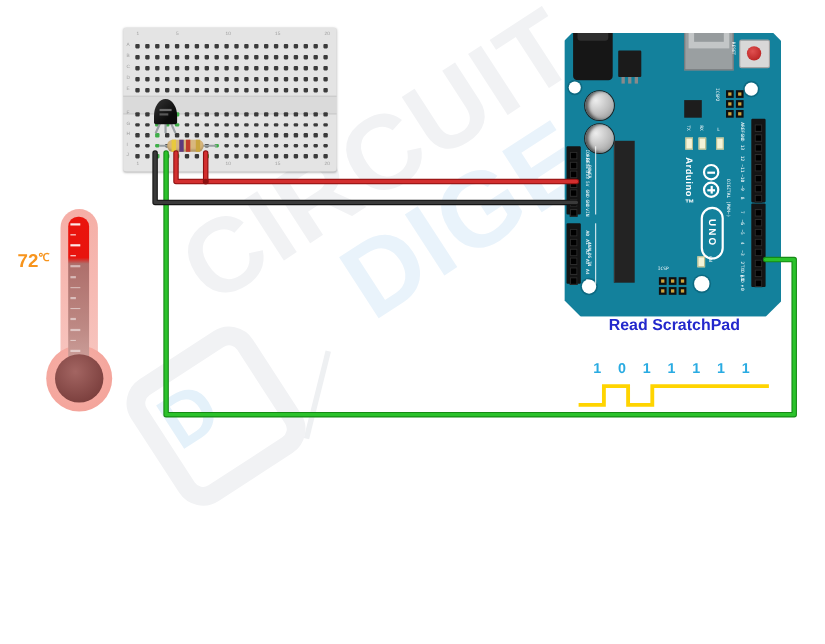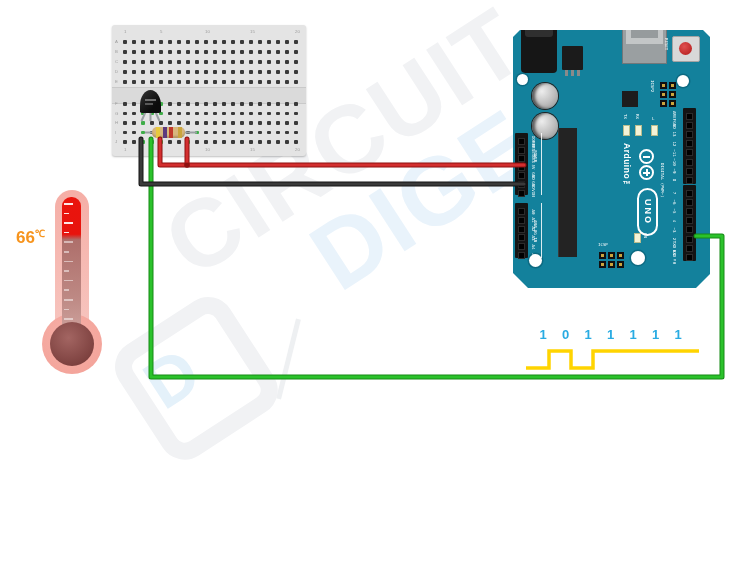--- a/index.html
+++ b/index.html
@@ -515,37 +515,38 @@
           <div class="tick" style="top: 73.2px; width: 5px; opacity: 0.5;"></div>
           <div class="tick" style="top: 82.8px; width: 9px; opacity: 0.5;"></div>
           <div class="tick" style="top: 92.4px; width: 5px; opacity: 0.5;"></div>
           <div class="tick" style="top: 102px; width: 9px; opacity: 0.5;"></div>
           <div class="tick" style="top: 111.6px; width: 5px; opacity: 0.5;"></div>
           <div class="tick" style="top: 121.2px; width: 9px; opacity: 0.5;"></div>
         </div>
     </div>
     <div id="t-bulb-i"></div>
     <div id="t-label">
-      <span>66</span><span class="deg">℃</span>
+      <span>72</span><span class="deg">℃</span>
     </div>
   </div>
 
   <svg id="wiresvg" class="layer" width="750" height="585">
       <polyline points="151,139 151,377 722,377 722,236 696,236" fill="none" stroke="#168a16" stroke-width="5" stroke-linejoin="round" stroke-linecap="round"></polyline>
       <polyline points="151,139 151,377 722,377 722,236 696,236" fill="none" stroke="#2bc22b" stroke-width="3" stroke-linejoin="round" stroke-linecap="round"></polyline>
       <polyline points="160,139 160,165 524,165" fill="none" stroke="#8e1111" stroke-width="5" stroke-linejoin="round" stroke-linecap="round"></polyline>
       <polyline points="160,139 160,165 524,165" fill="none" stroke="#d32f2f" stroke-width="3" stroke-linejoin="round" stroke-linecap="round"></polyline>
       <polyline points="187,139 187,165" fill="none" stroke="#8e1111" stroke-width="5" stroke-linejoin="round" stroke-linecap="round"></polyline>
       <polyline points="187,139 187,165" fill="none" stroke="#d32f2f" stroke-width="3" stroke-linejoin="round" stroke-linecap="round"></polyline>
       <polyline points="141,139 141,184 524,184" fill="none" stroke="#141414" stroke-width="5" stroke-linejoin="round" stroke-linecap="round"></polyline>
       <polyline points="141,139 141,184 524,184" fill="none" stroke="#3a3a3a" stroke-width="3" stroke-linejoin="round" stroke-linecap="round"></polyline>
       <circle cx="187" cy="165" r="2.6" fill="#8e1111"></circle>
     </svg>
 
   <div id="anno-title" class="abs" style="color: rgb(35, 40, 204);">
+    <div>Read ScratchPad</div>
   </div>
   <div id="bits">
       <div class="bit" style="left: 537px; color: rgb(41, 171, 226);">1</div>
       <div class="bit" style="left: 559.5px; color: rgb(41, 171, 226);">0</div>
       <div class="bit" style="left: 582px; color: rgb(41, 171, 226);">1</div>
       <div class="bit" style="left: 604.5px; color: rgb(41, 171, 226);">1</div>
       <div class="bit" style="left: 627px; color: rgb(41, 171, 226);">1</div>
       <div class="bit" style="left: 649.5px; color: rgb(41, 171, 226);">1</div>
       <div class="bit" style="left: 672px; color: rgb(41, 171, 226);">1</div>
     </div>

